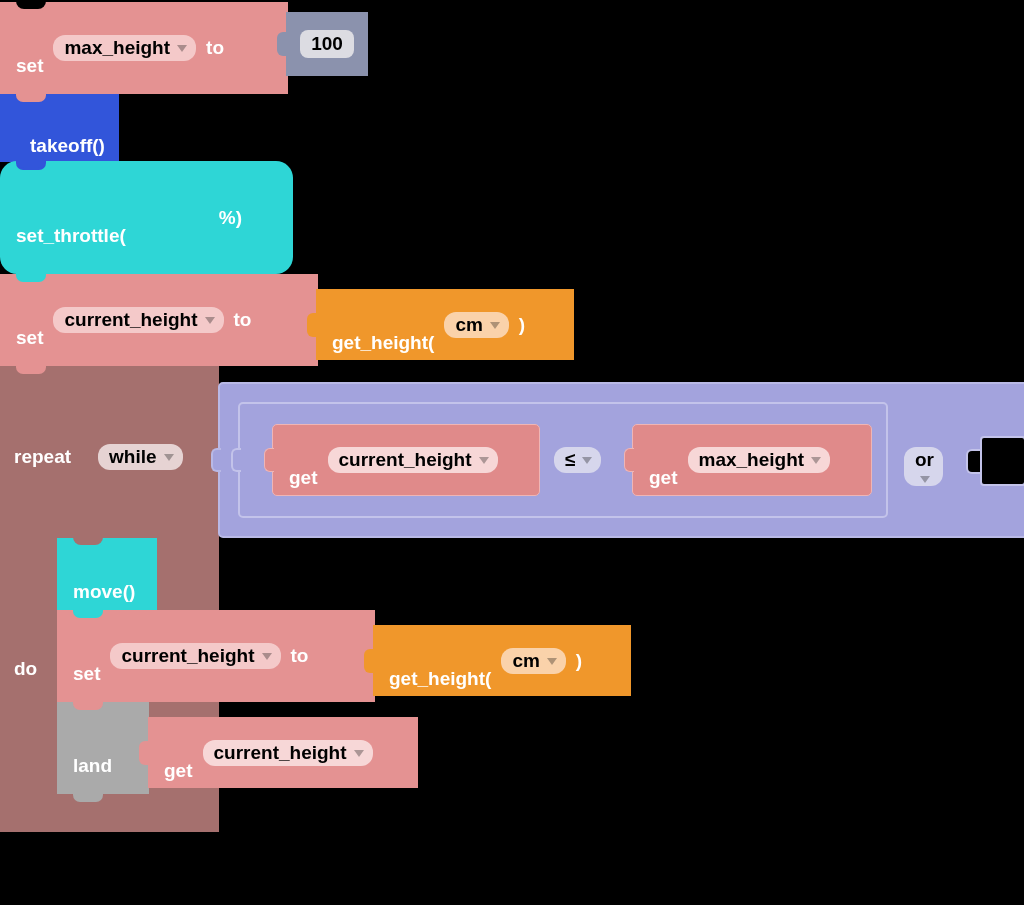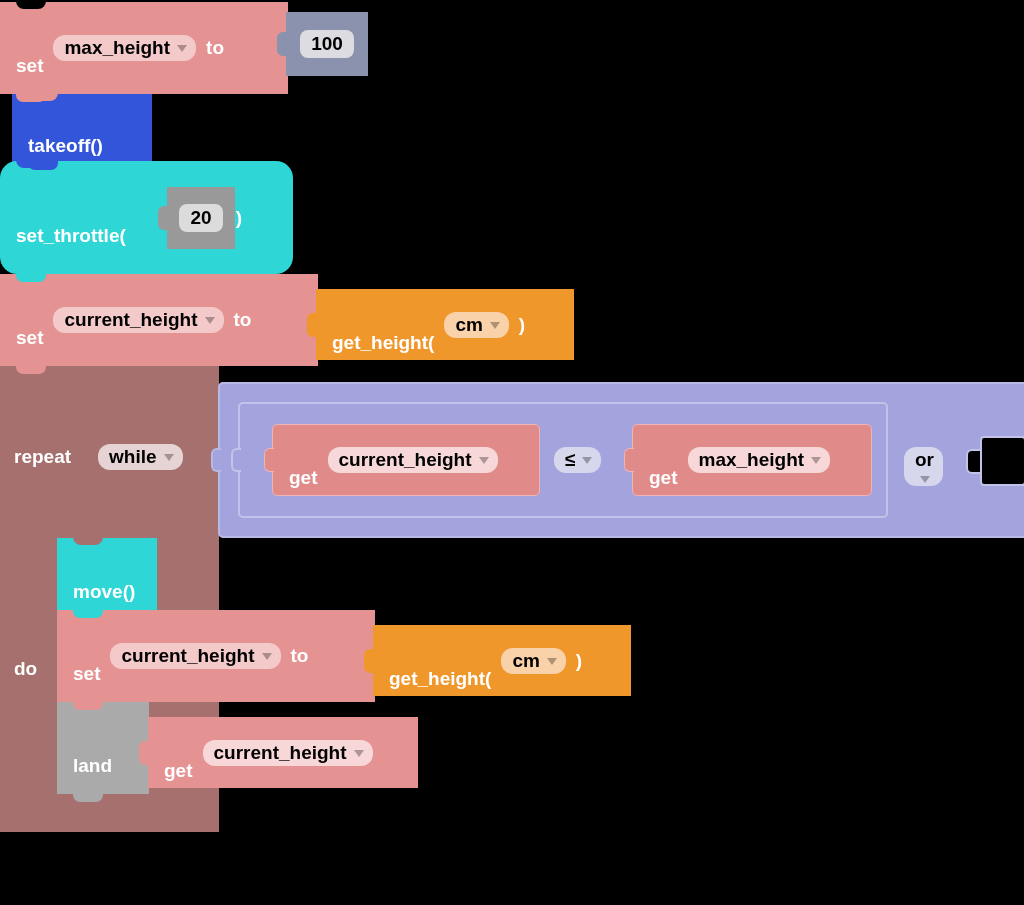--- a/index.html
+++ b/index.html
@@ -96,21 +96,21 @@
     border-right: 5px solid transparent;
     border-top: 7px solid rgba(0,0,0,0.30);
     margin-left: 1px;
     position: relative;
     top: 1px;
   }
 
   
   #b-setmax      { left:0px;   top:2px;   width:288px; height:92px;  background:#E49292; }
   #b-num100      { left:286px; top:12px;  width:82px;  height:64px;  background:#8B92AD; }
-  #b-takeoff     { left:12px;   top:94px;  width:140px; height:68px;  background:#3255DA; }
+  #b-takeoff     { left:0px;   top:94px;  width:119px; height:68px;  background:#3255DA;padding-left:14px; }
   #b-throttle    { left:0px;   top:161px; width:293px; height:113px; background:#2ED6D6;border-radius:17px; }
   #b-num20       { left:167px; top:187px; width:68px;  height:62px;  background:#999999; }
   #b-setcur1     { left:0px;   top:274px; width:318px; height:92px;  background:#E49292; }
   #b-getht1      { left:316px; top:289px; width:258px; height:71px;  background:#F0972B; }
 
   
   #b-repeat      { left:0px;   top:366px; width:219px; height:466px; background:#A5706E; }
   #rep-bottom    { position:absolute; left:0px; top:801px; width:219px; height:31px; background:#A5706E; }
 
   
@@ -180,26 +180,20 @@
     <span class="pad-l">takeoff()</span>
   </div>
 
   <div class="blk stmt" id="b-throttle">
     <div class="notch-cut" style="background:#3255DA;"></div>
     <span class="pad-l">set_throttle(</span>
     <span style="display:inline-block;width:93px;"></span>
     <span>%)</span>
   </div>
 
-  <div class="val" id="b-num20" style="justify-content:center;">
-    <span class="tab" style="background:#999999;"></span>
-    <span class="field num" style="background:#DCDCDC;">
-      <span>20</span>
-    </span>
-  </div>
 
   <div class="blk stmt" id="b-setcur1">
     <div class="notch-cut" style="background:#2ED6D6;"></div>
     <span class="pad-l">set</span>
     <span class="gap"></span>
     <span class="field" style="background:#F4C9C9;">
       <span>current_height</span>
       <span class="caret"></span>
     </span>
     <span class="gap"></span>

